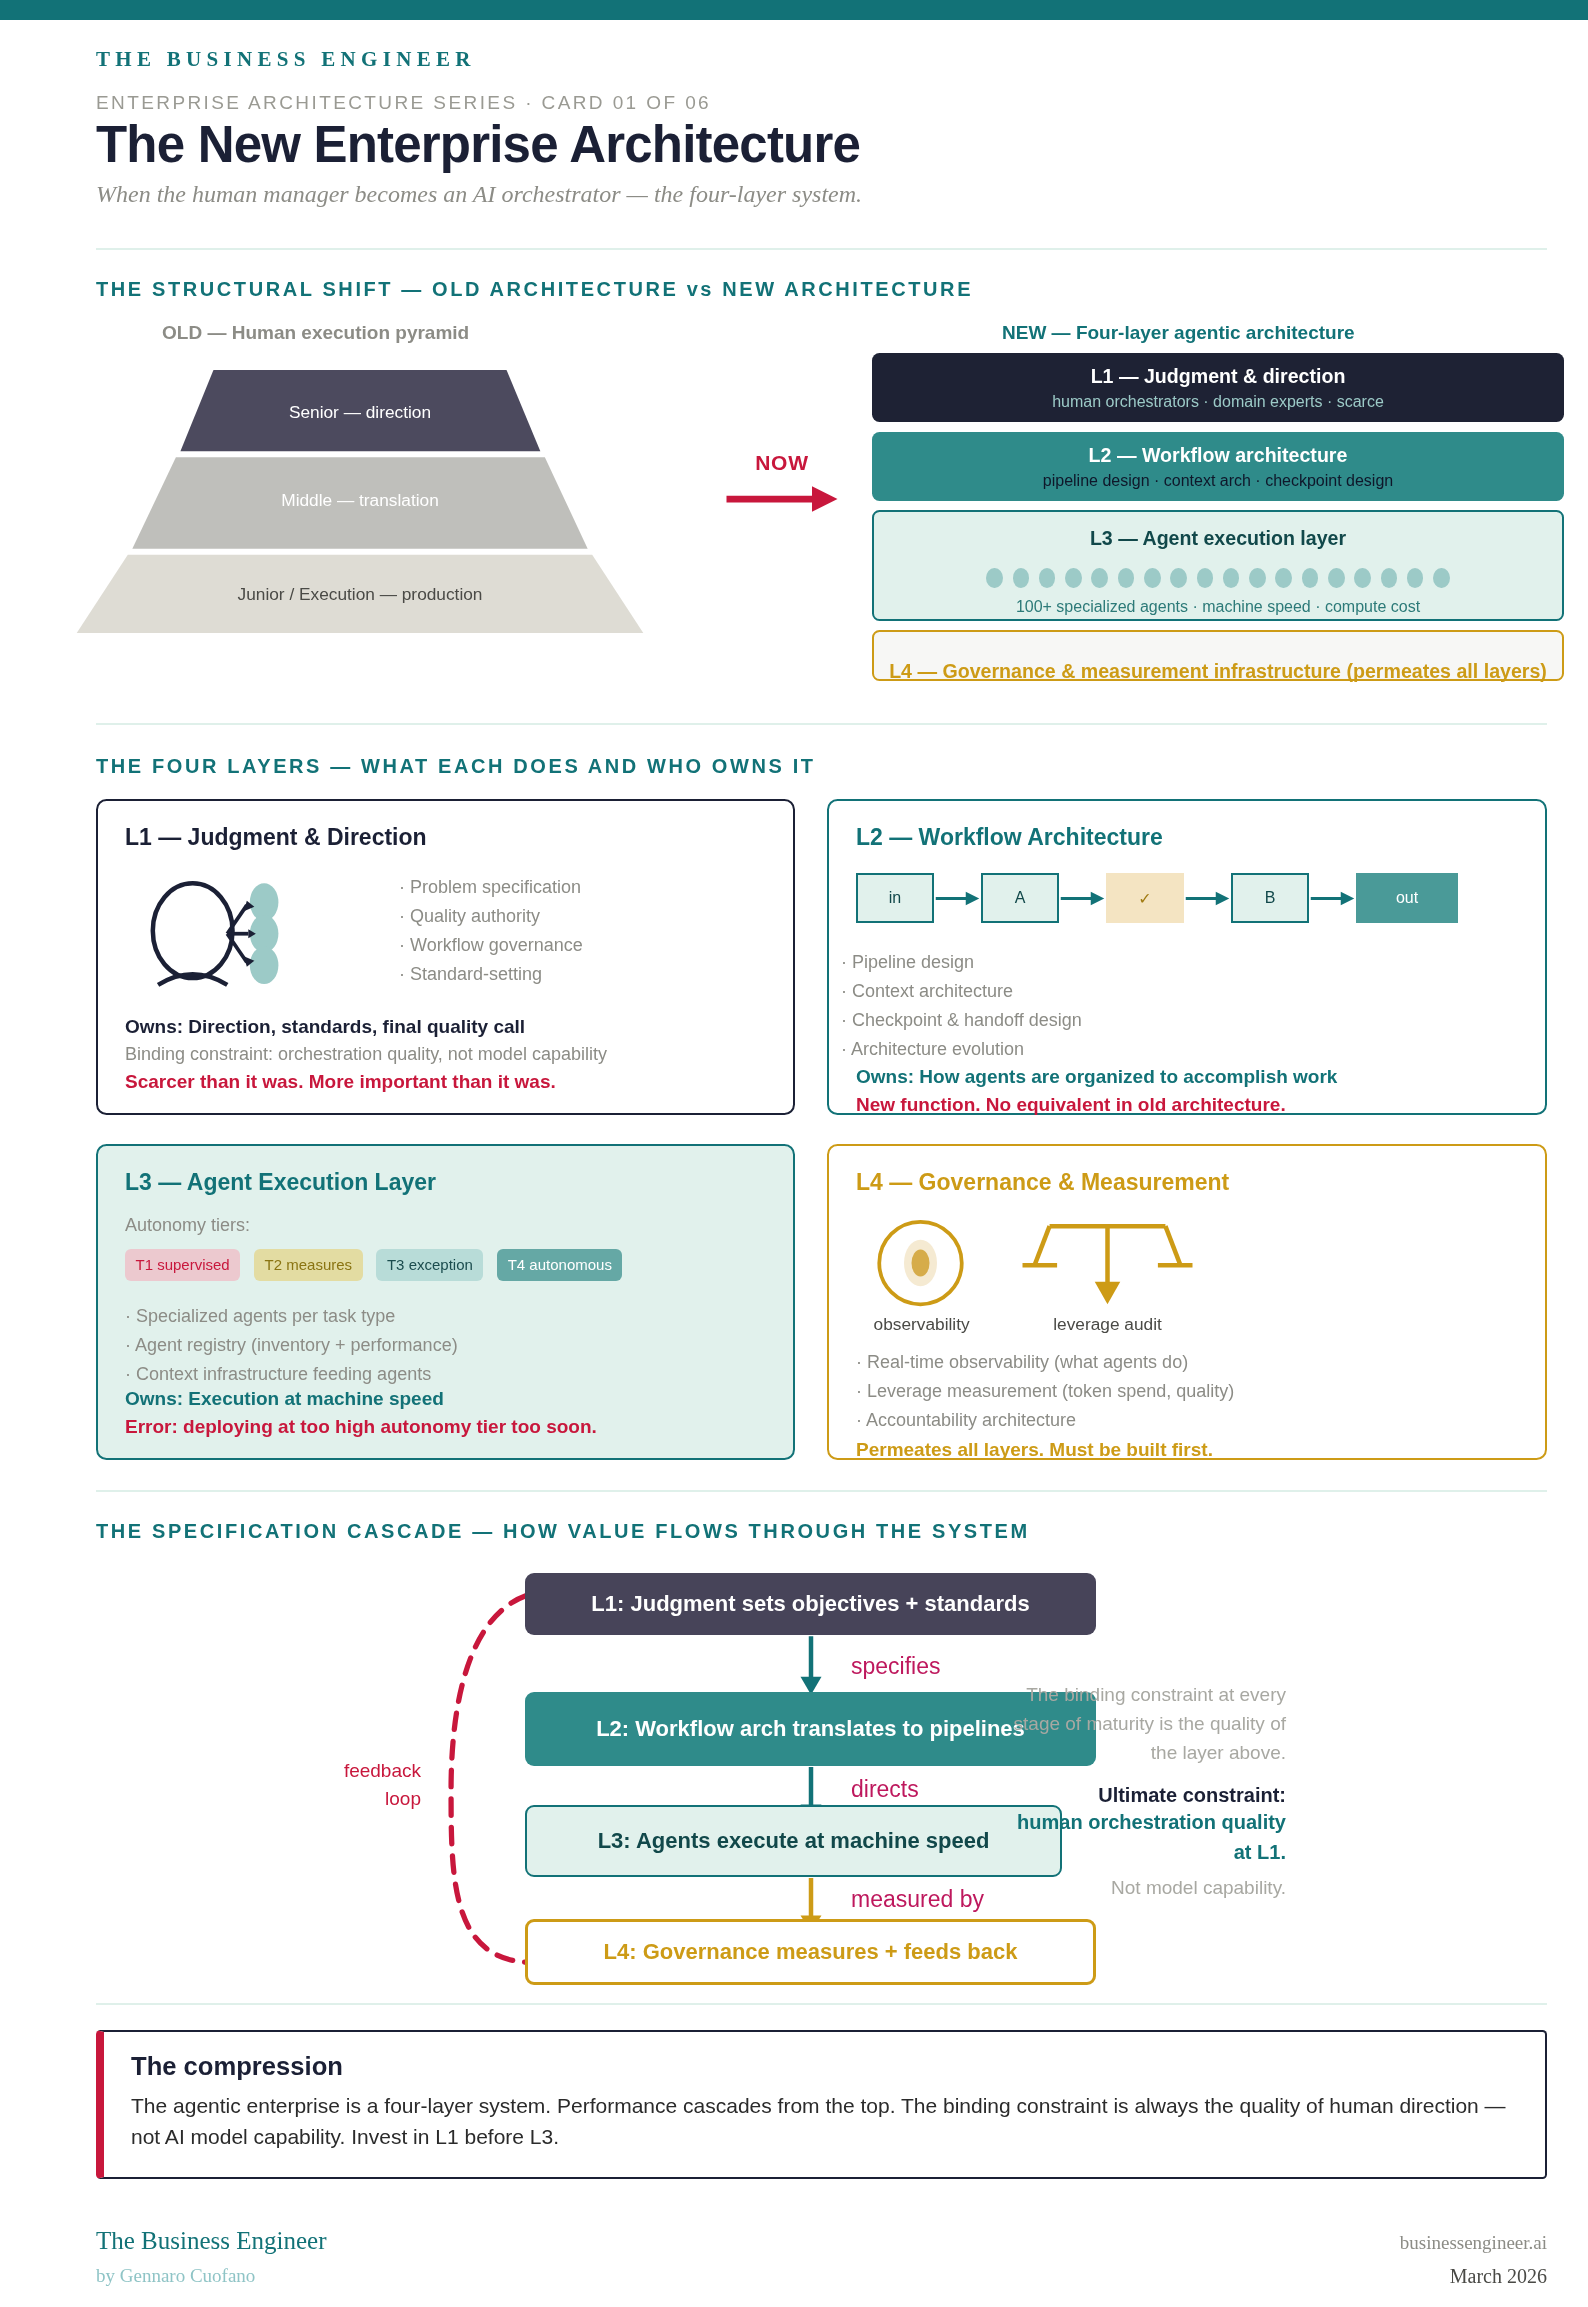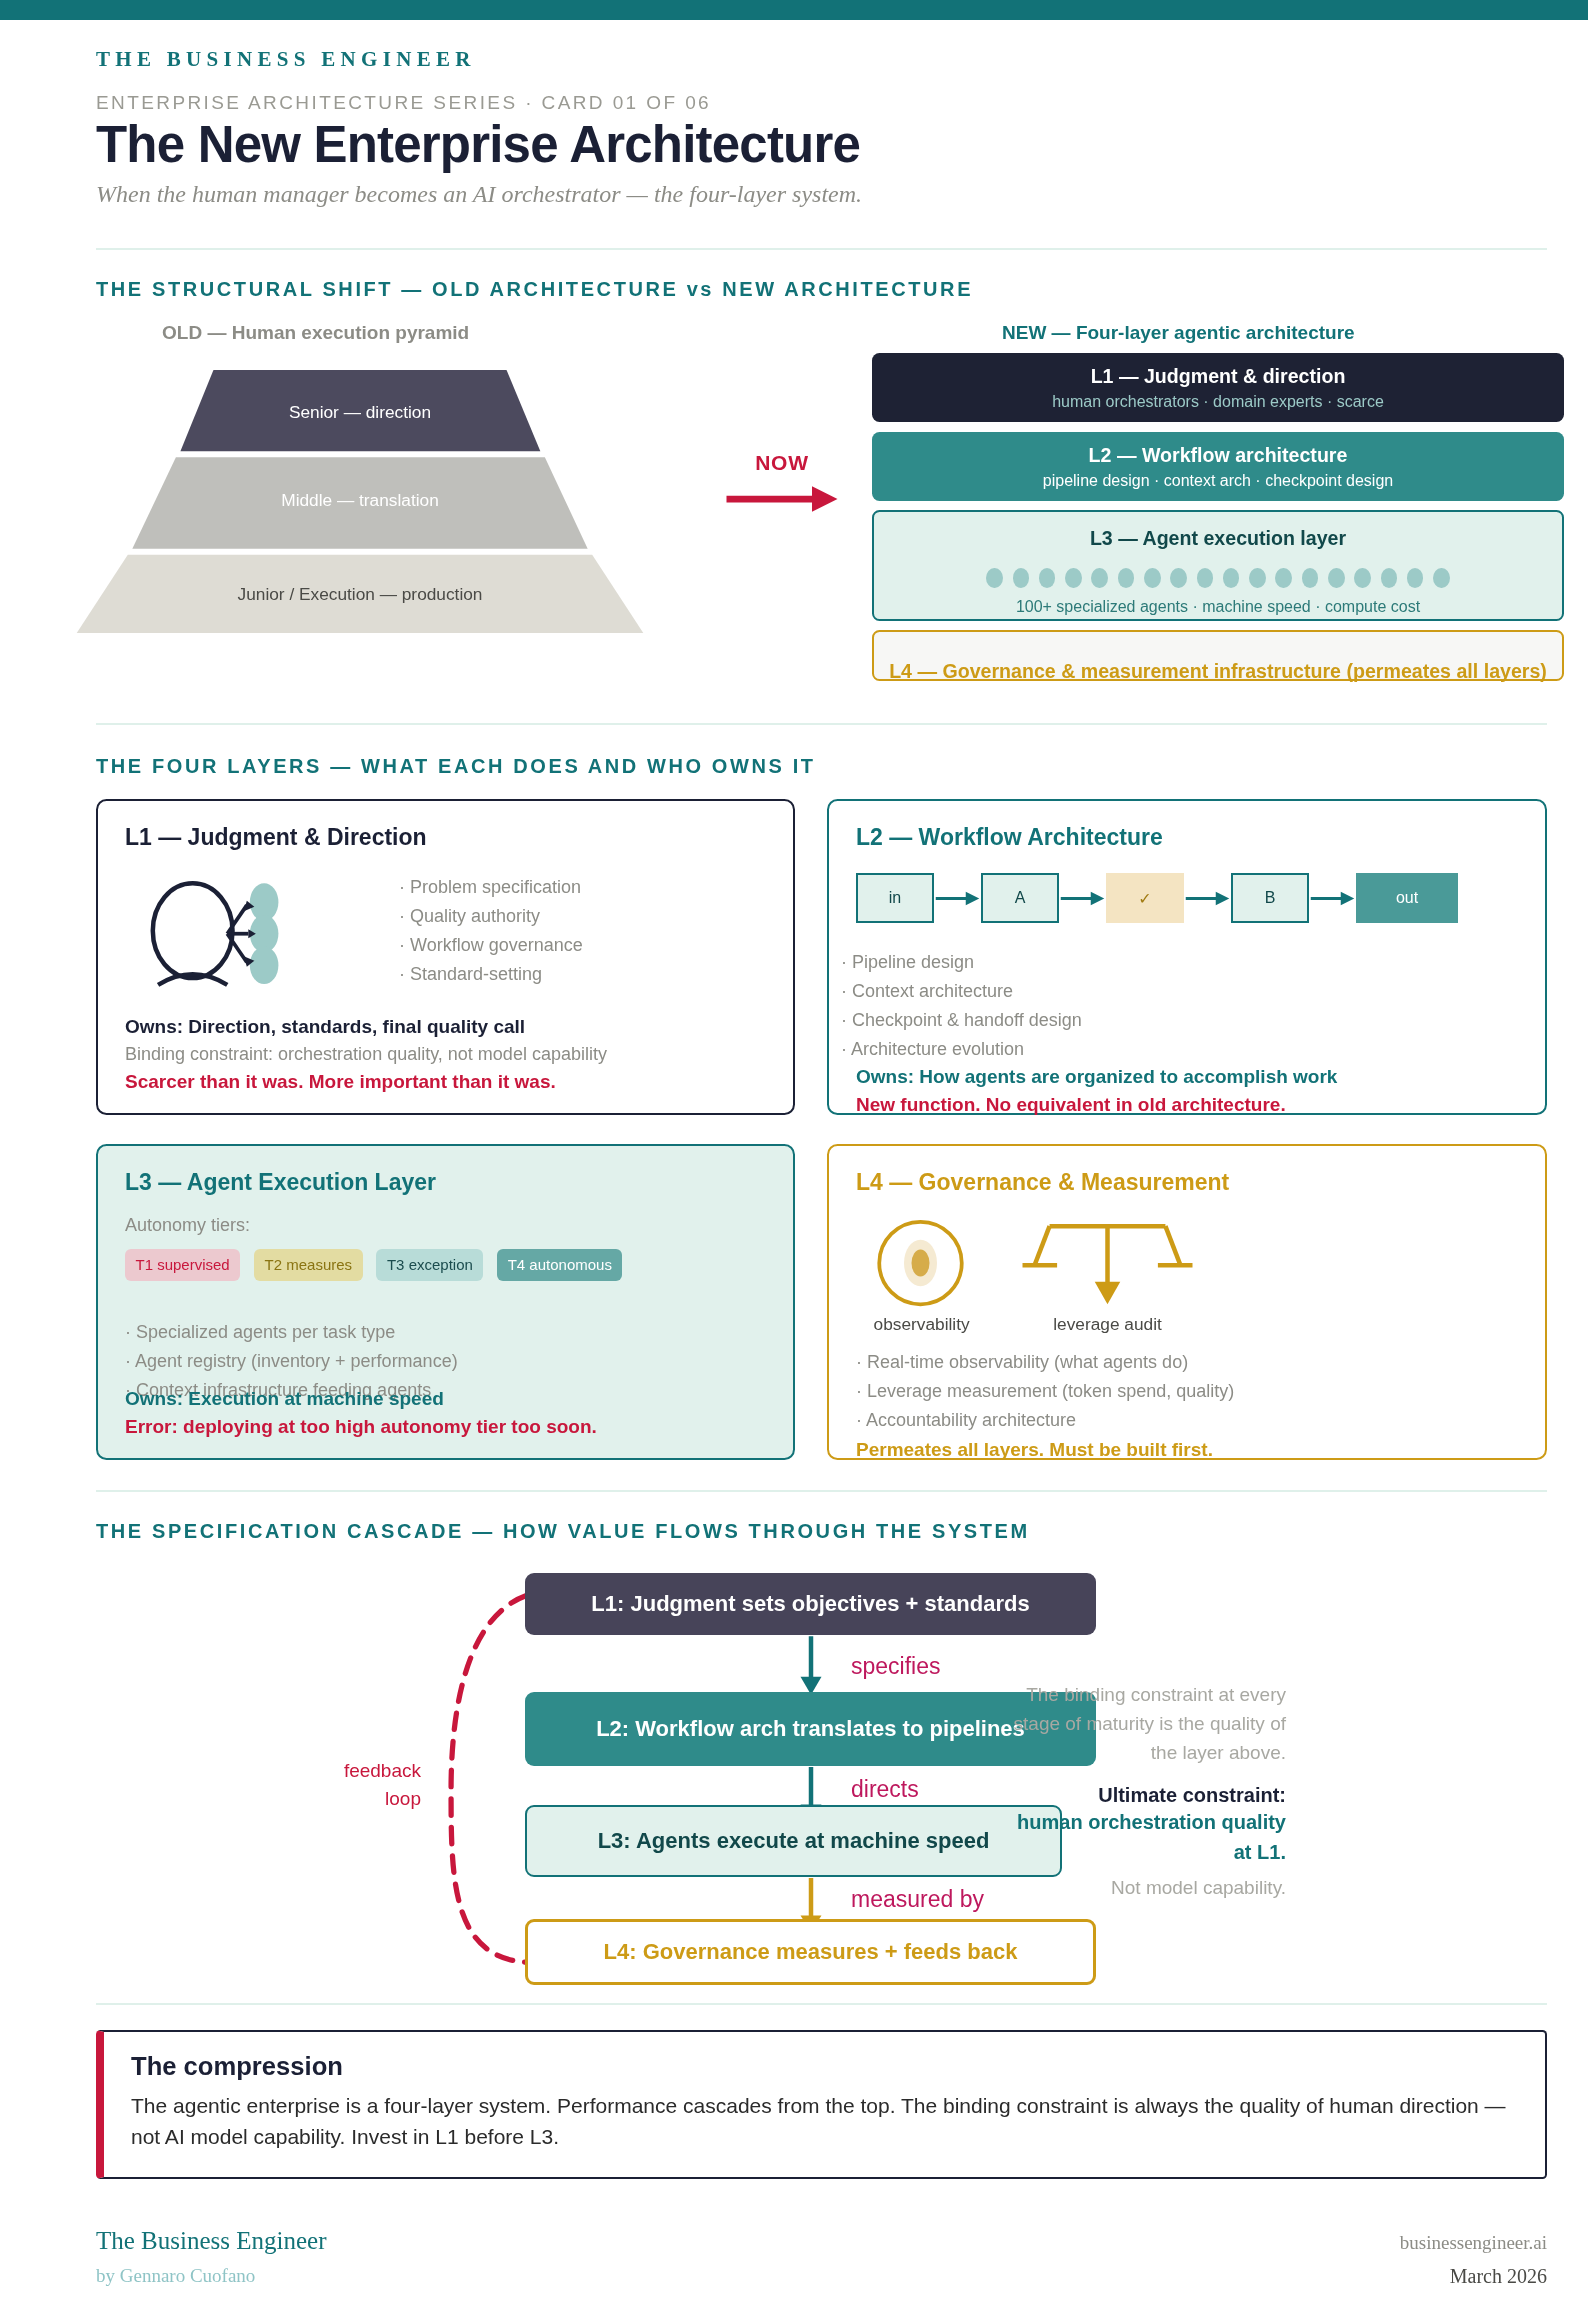--- a/index.html
+++ b/index.html
@@ -141,21 +141,21 @@
     </svg>
   </div>
 
   <div class="lyr" style="left:872px;top:353px;width:692px;height:69px;background:#1e2234;padding-top:12px">
     <div class="t" style="color:#ffffff">L1 — Judgment &amp; direction</div>
     <div class="s" style="color:#9ccac7">human orchestrators · domain experts · scarce</div>
   </div>
 
   <div class="lyr" style="left:872px;top:432px;width:692px;height:69px;background:#2f8b8a;padding-top:12px">
     <div class="t" style="color:#ffffff">L2 — Workflow architecture</div>
-    <div class="s" style="color:#ffffff">pipeline design · context arch · checkpoint design</div>
+    <div class="s" style="color:#0f172a">pipeline design · context arch · checkpoint design</div>
   </div>
 
   <div class="lyr" style="left:872px;top:510px;width:692px;height:111px;background:#e1f1ec;border:2.3px solid #127277;padding-top:15px">
     <div class="t" style="color:#11484a">L3 — Agent execution layer</div>
     <div class="dots" style="top:56px">
       <span class="dot"></span>
         <span class="dot"></span>
       <span class="dot"></span>
         <span class="dot"></span>
       <span class="dot"></span>
@@ -259,21 +259,21 @@
     <div class="ttl" style="color:#127277">L3 — Agent Execution Layer</div>
     <div class="bul" style="margin-top:15px">Autonomy tiers:</div>
 
     <div style="margin-top:9px;white-space:nowrap">
       <span class="chip" style="background:#ecc9cf;color:#c8173c">T1 supervised</span>
       <span class="chip" style="background:#e3dca2;color:#8a7412">T2 measures</span>
       <span class="chip" style="background:#b8dcd8;color:#1b4c4e">T3 exception</span>
       <span class="chip" style="background:#65a8a5;color:#ffffff">T4 autonomous</span>
     </div>
 
-    <div style="margin-top:37px">
+    <div style="margin-top:21px">
       <div class="bul">· Specialized agents per task type</div>
       <div class="bul">· Agent registry (inventory + performance)</div>
       <div class="bul">· Context infrastructure feeding agents</div>
     </div>
 
     <div style="position:absolute;left:27px;bottom:19.6px">
       <div class="owns" style="color:#127277">Owns: Execution at machine speed</div>
       <div class="warn" style="margin-top:6px">Error: deploying at too high autonomy tier too soon.</div>
     </div>
   </div>

